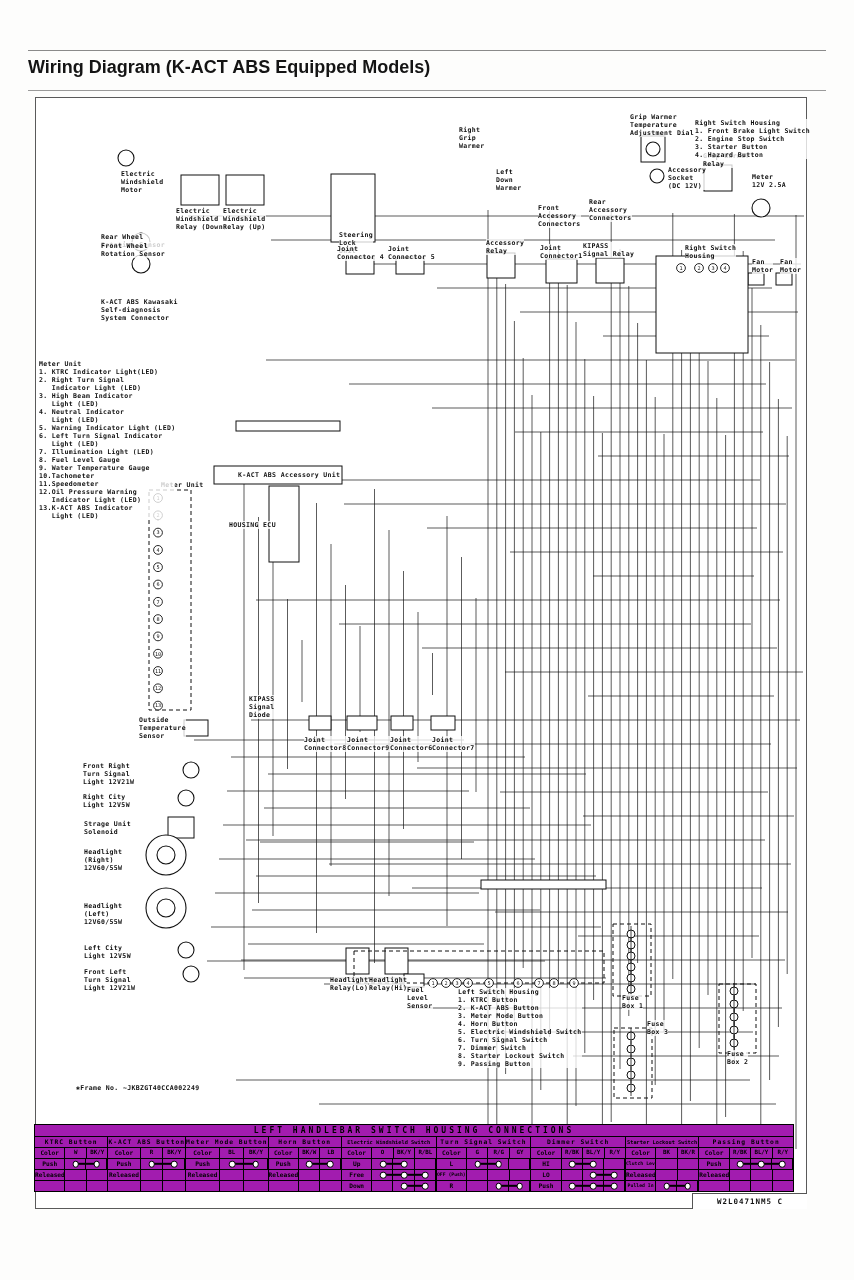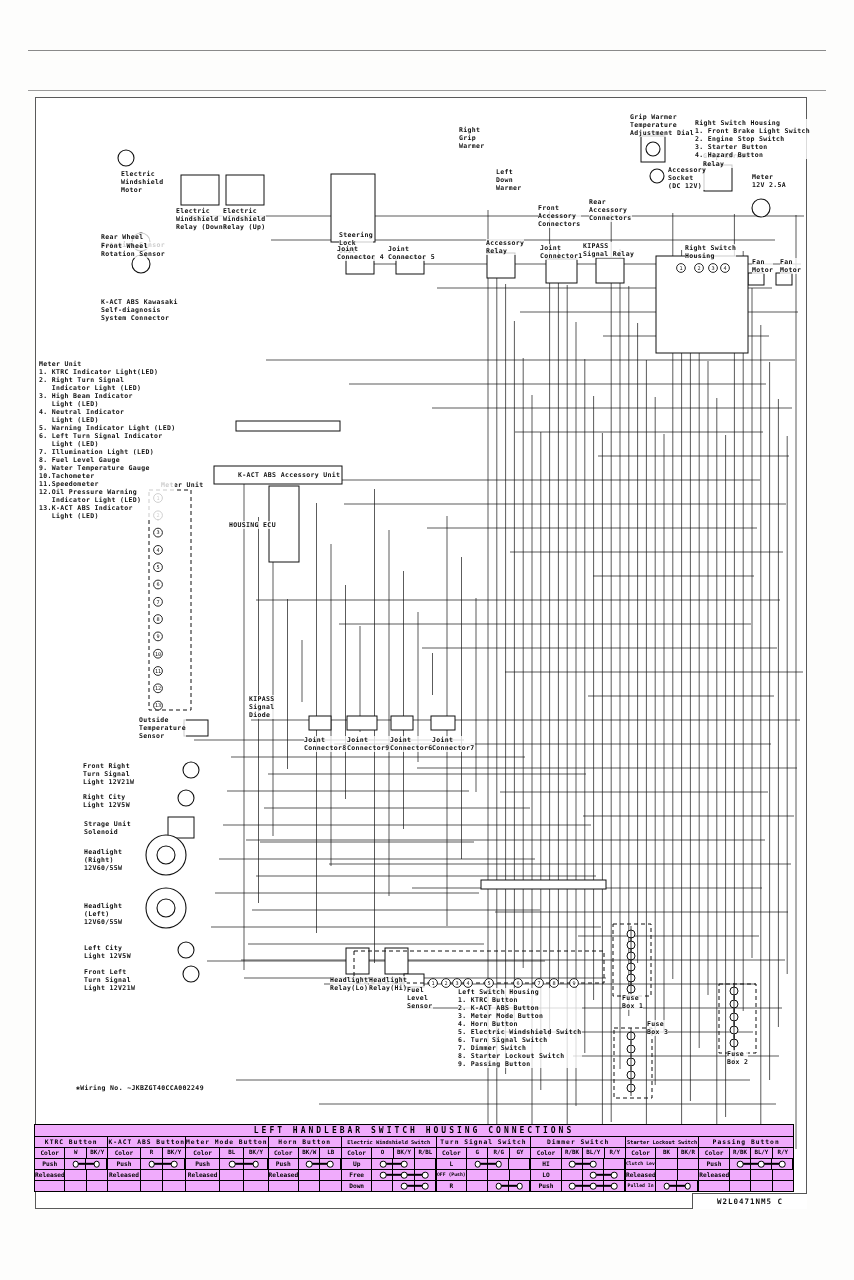--- a/index.html
+++ b/index.html
@@ -8,21 +8,21 @@
   .h1{position:absolute;left:28px;top:16px;font-size:22px;font-weight:bold;letter-spacing:.2px;color:#0d0d0d;}
   .rule1{position:absolute;left:28px;top:50px;width:798px;height:0;border-top:1px solid #8a8a8a;}
   .h2{position:absolute;left:28px;top:57px;font-size:18px;font-weight:bold;color:#141414;}
   .rule2{position:absolute;left:28px;top:90px;width:798px;height:0;border-top:1px solid #9a9a9a;}
   .diagram{position:absolute;left:35px;top:97px;width:770px;height:1110px;border:1px solid #5a5a5a;background:#fff;}
   .diagram svg{position:absolute;left:0;top:0;z-index:1;}
   .lbl{position:absolute;z-index:3;font-family:"DejaVu Sans Mono",monospace;font-size:6.5px;line-height:8px;
        font-weight:700;white-space:pre;letter-spacing:.35px;color:#101010;background:rgba(255,255,255,.78);}
   .frame-note{font-size:6.5px;}
   
-  .ctable{position:absolute;left:-2px;top:1026px;width:758px;z-index:4;background:#f0abfc;
+  .ctable{position:absolute;left:-2px;top:1026px;width:758px;z-index:4;background:#a21caf;
           border:1.5px solid #000;font-family:"DejaVu Sans Mono",monospace;color:#000;}
   .ctitle{height:11px;border-bottom:1px solid #000;text-align:center;font-size:8px;font-weight:700;
           letter-spacing:3px;line-height:11px;}
   .csections{display:flex;align-items:stretch;}
   .sec{flex:1 1 0;border-left:1px solid #000;display:flex;flex-direction:column;}
   .sec:first-child{border-left:none;}
   .sec-h{height:10px;line-height:10px;text-align:center;font-size:6.3px;font-weight:700;letter-spacing:1px;
          border-bottom:1px solid #000;overflow:hidden;white-space:nowrap;}
   .sec-h.small{font-size:5.3px;letter-spacing:0;}
   .row{display:flex;height:10px;border-bottom:1px solid #000;}
@@ -38,20 +38,21 @@
            background:#fff;transform:translate(-50%,-50%);z-index:2;}
   .sheet-code{position:absolute;right:-1px;bottom:-1px;width:114px;height:15px;z-index:5;background:#fff;
               border-top:1px solid #555;border-left:1px solid #555;text-align:center;line-height:15px;
               font-family:"DejaVu Sans Mono",monospace;font-size:7.5px;font-weight:700;letter-spacing:1px;}
 </style>
 </head>
 <body>
 
 <div class="page">
   <div class="rule1"></div>
+  <div class="h2">Wiring Diagram (K-ACT ABS Equipped Models)</div>
   <div class="rule2"></div>
 
   <div class="diagram">
     <svg id="wiresvg" width="770" height="1110" viewBox="0 0 770 1110">
         <line x1="452" y1="112" x2="452" y2="1082" stroke="#161616" stroke-width="0.7"></line>
         <line x1="460.8" y1="149" x2="460.8" y2="1029" stroke="#161616" stroke-width="0.7"></line>
         <line x1="469.6" y1="186" x2="469.6" y2="976" stroke="#161616" stroke-width="0.7"></line>
         <line x1="478.4" y1="223" x2="478.4" y2="923" stroke="#161616" stroke-width="0.7"></line>
         <line x1="487.2" y1="260" x2="487.2" y2="870" stroke="#161616" stroke-width="0.7"></line>
         <line x1="496" y1="297" x2="496" y2="1045" stroke="#161616" stroke-width="0.7"></line>
@@ -422,21 +423,21 @@
 2. K-ACT ABS Button
 3. Meter Mode Button
 4. Horn Button
 5. Electric Windshield Switch
 6. Turn Signal Switch
 7. Dimmer Switch
 8. Starter Lockout Switch
 9. Passing Button</div>
       </div>
 
-    <div class="lbl frame-note" style="left:40px;top:986px">✱Wiring No. ~JKBZGT40CCA002249</div>
+    <div class="lbl frame-note" style="left:40px;top:986px">✱Frame No. ~JKBZGT40CCA002249</div>
 
     <div class="ctable">
       <div class="ctitle">LEFT HANDLEBAR SWITCH HOUSING CONNECTIONS</div>
       <div class="csections" id="csections">
           <div class="sec" style="flex: 3.4 1 0px;">
             <div class="sec-h">KTRC Button</div>
             <div class="row">
               <div class="cell-label">Color</div>
               <div class="wires" style="--n: 2;">
                 <div class="wcell" style="font-size: 5.8px; font-weight: 700; text-align: center; line-height: 9px;">W</div>

